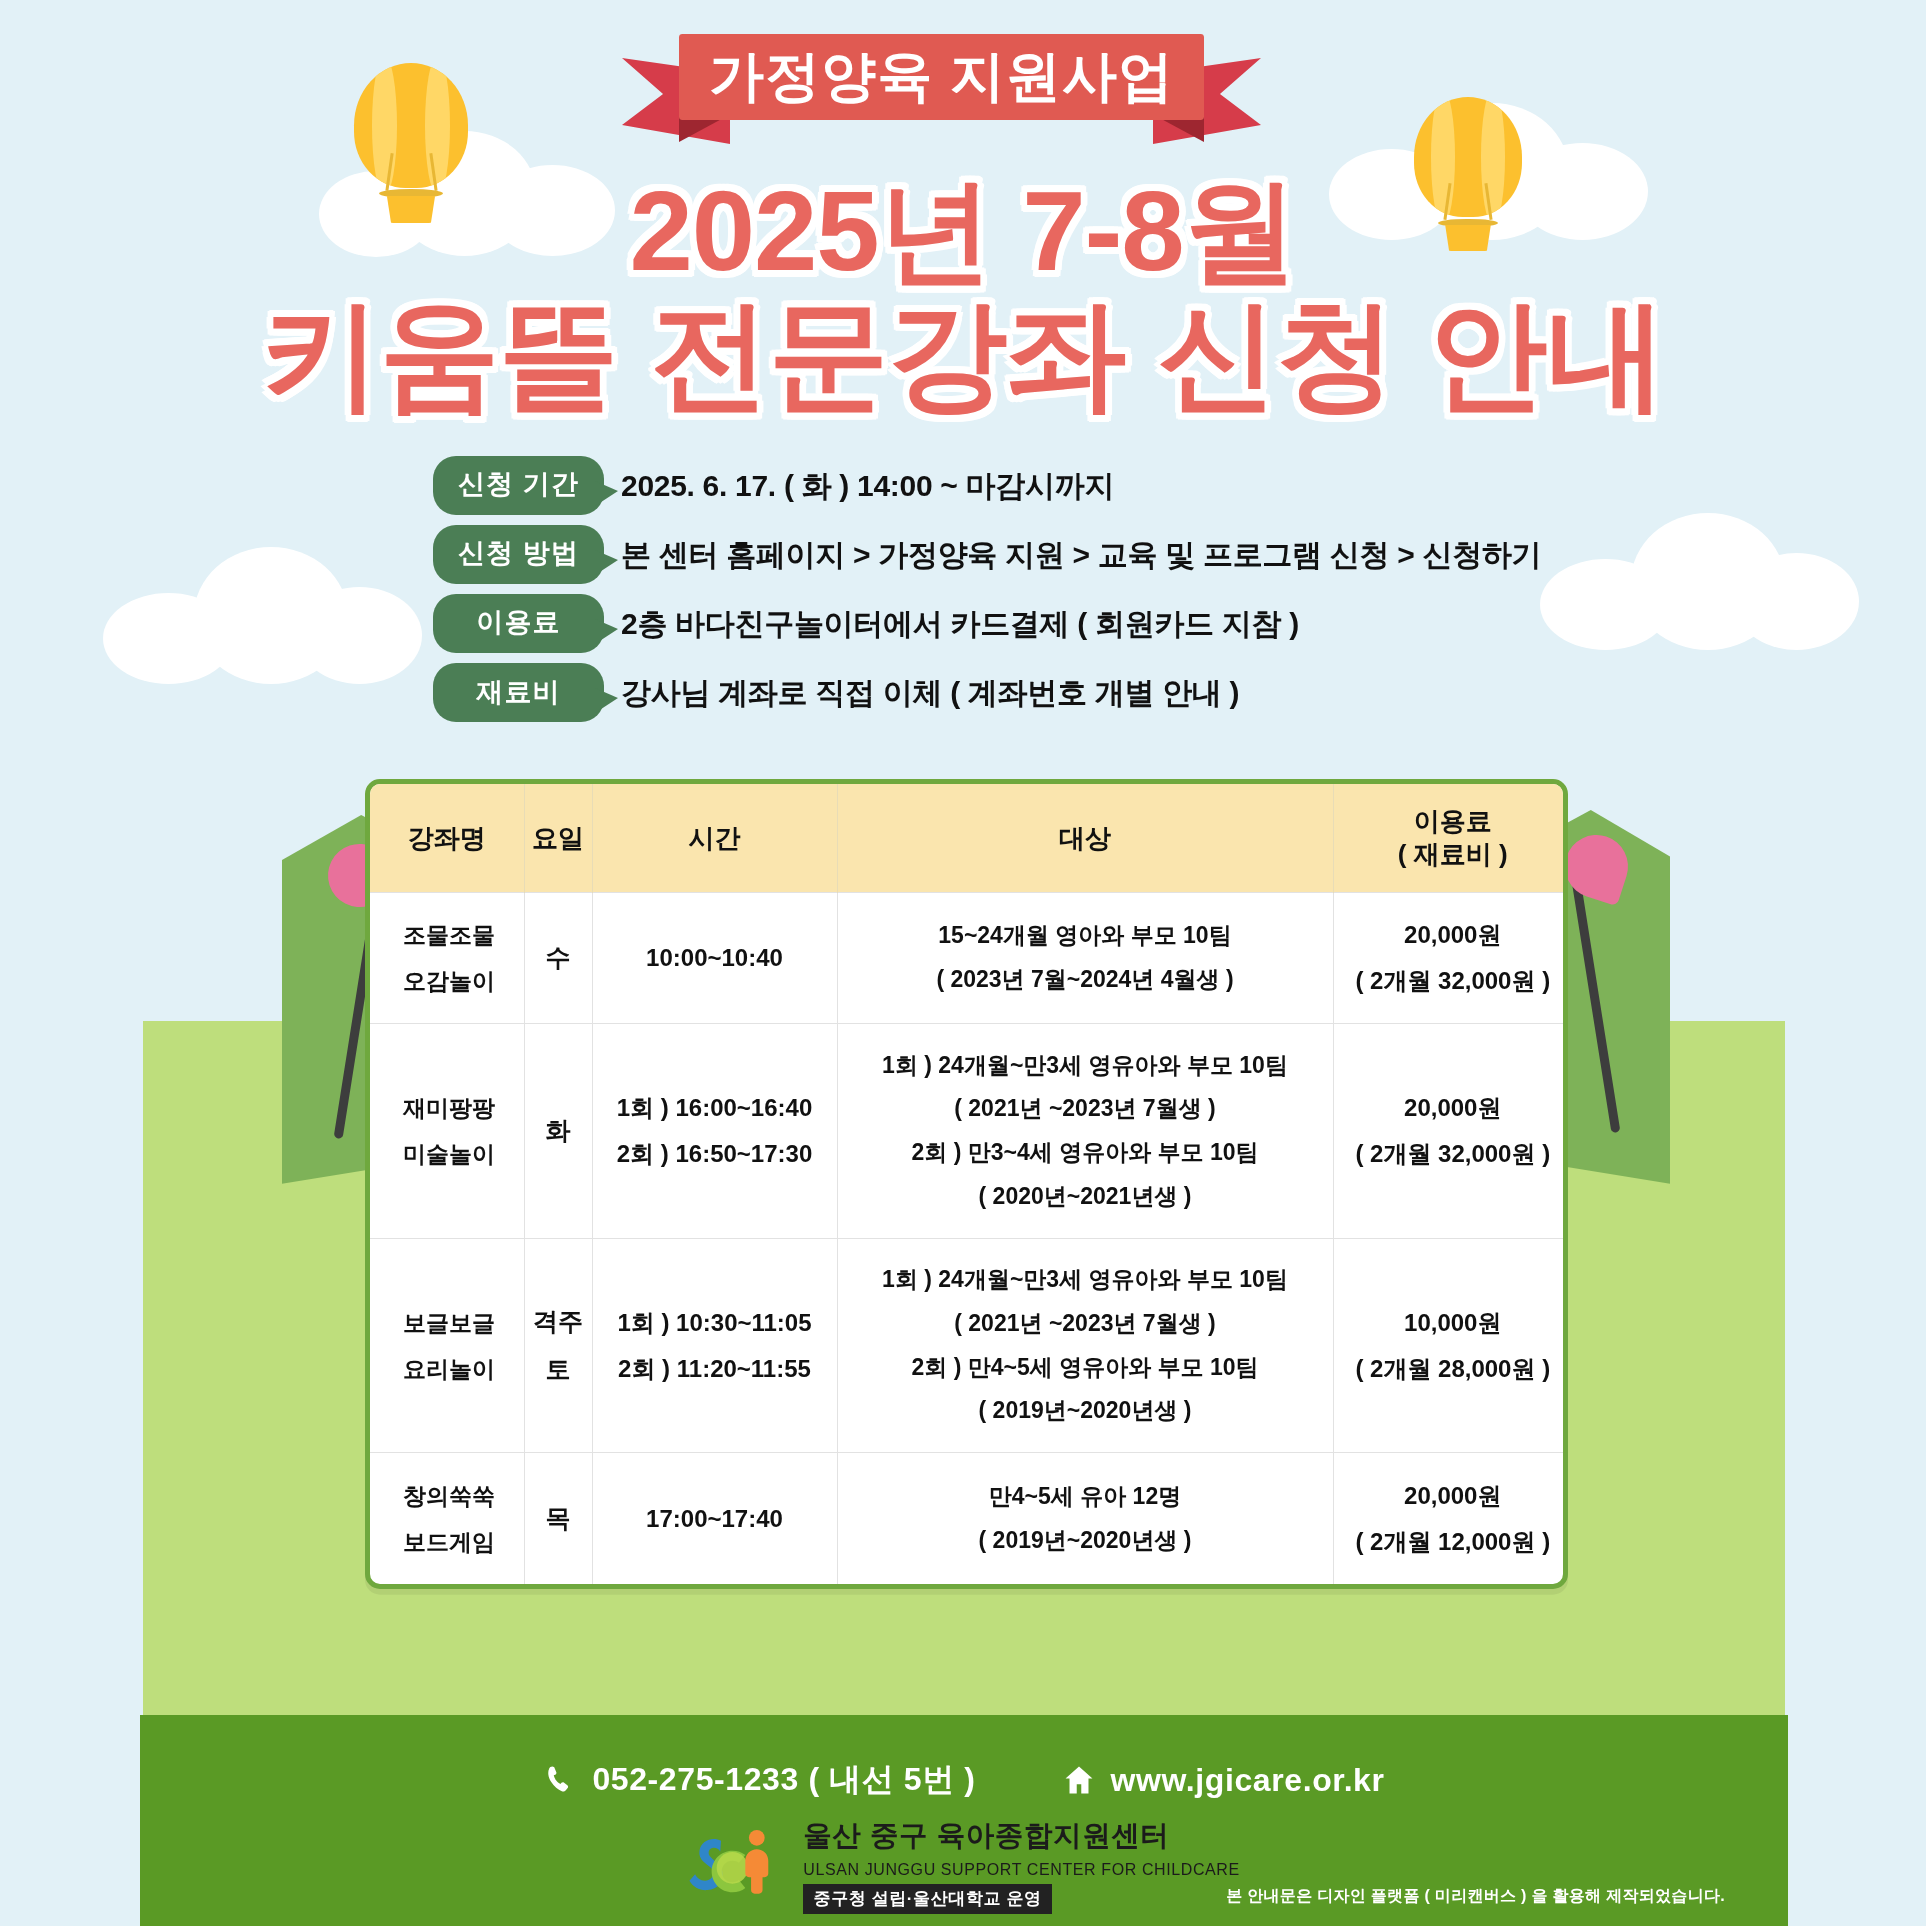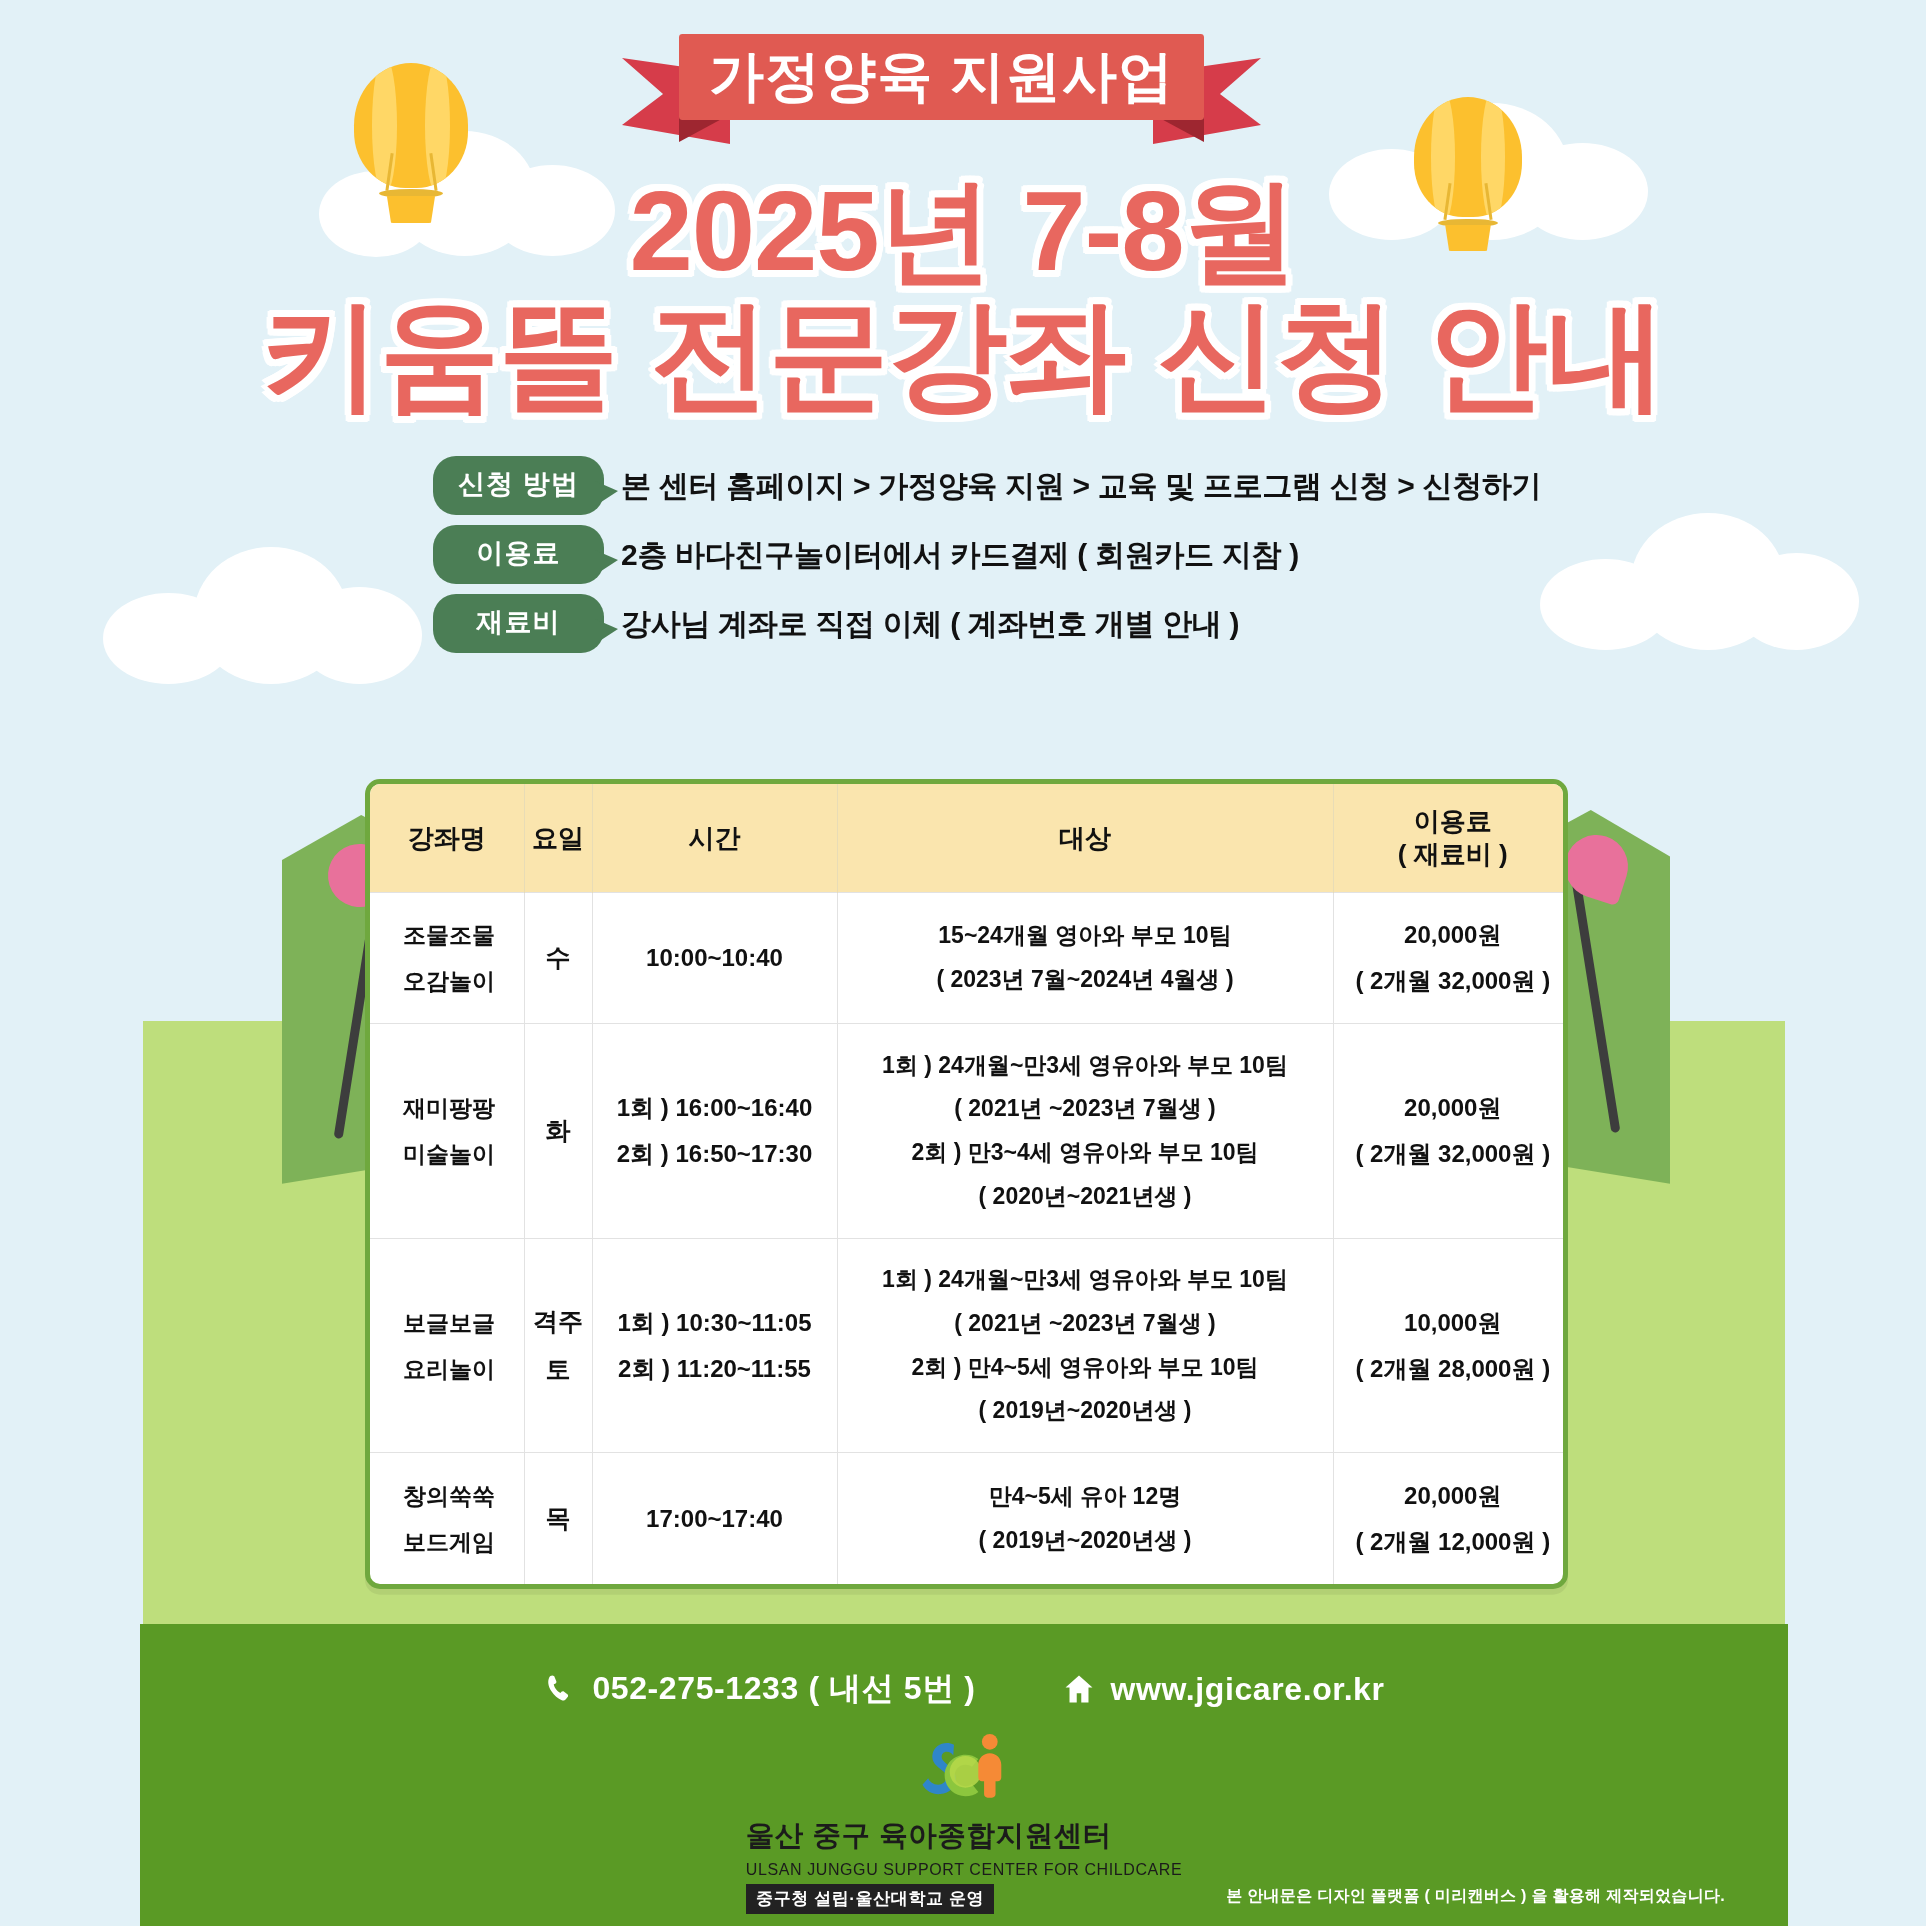--- a/index.html
+++ b/index.html
@@ -206,21 +206,21 @@
     display: flex; justify-content: center; align-items: center;
     gap: 86px;
     color: #fff; font-size: 32px; font-weight: bold;
     letter-spacing: 0.6px;
     margin-top: 24px;
   }
   .fc-item { display: flex; align-items: center; gap: 15px; }
   .fc-icon { width: 34px; height: 34px; display: inline-block; }
   .footer-logo {
     display: flex; justify-content: center; align-items: center;
-    gap: 5px; margin-top: 15px; flex-direction: column;
+    gap: 29px; margin-top: 15px;
   }
   .logo-mark { width: 86px; height: 86px; flex: 0 0 86px; }
   .logo-text { color: #fff; }
   .logo-kr { font-size: 28.5px; font-weight: bold; letter-spacing: 0.6px; color:#1b1b1b; }
   .logo-en { font-size: 16px; letter-spacing: 0.6px; color:#1b1b1b; margin-top: 6px; }
   .logo-tag {
     display: inline-block; margin-top: 4.6px;
     background: #222; color: #fff;
     font-size: 17px; font-weight: bold;
     padding: 3.4px 10.3px; letter-spacing: 0.6px;
@@ -294,20 +294,26 @@
       <span class="ribbon-text">가정양육 지원사업</span>
     </div>
   </div>
 
   <div class="title-block" style="top:171px;">
     <div class="title-line title-1">2025년 7-8월</div>
     <div class="title-line title-2">키움뜰 전문강좌 신청 안내</div>
   </div>
 
   <div class="info">
+    <div class="info-row">
+      <div class="pill-holder">
+        <div class="pill">신청 기간</div>
+      </div>
+      <div class="info-value">2025. 6. 17. ( 화 ) 14:00 ~ 마감시까지</div>
+    </div>
 
     <div class="info-row">
       <div class="pill-holder">
         <div class="pill">신청 방법</div>
       </div>
       <div class="info-value" style="max-width:1021px;">본 센터 홈페이지 &gt; 가정양육 지원 &gt; 교육 및 프로그램 신청 &gt; 신청하기</div>
     </div>
 
     <div class="info-row">
       <div class="pill-holder">

